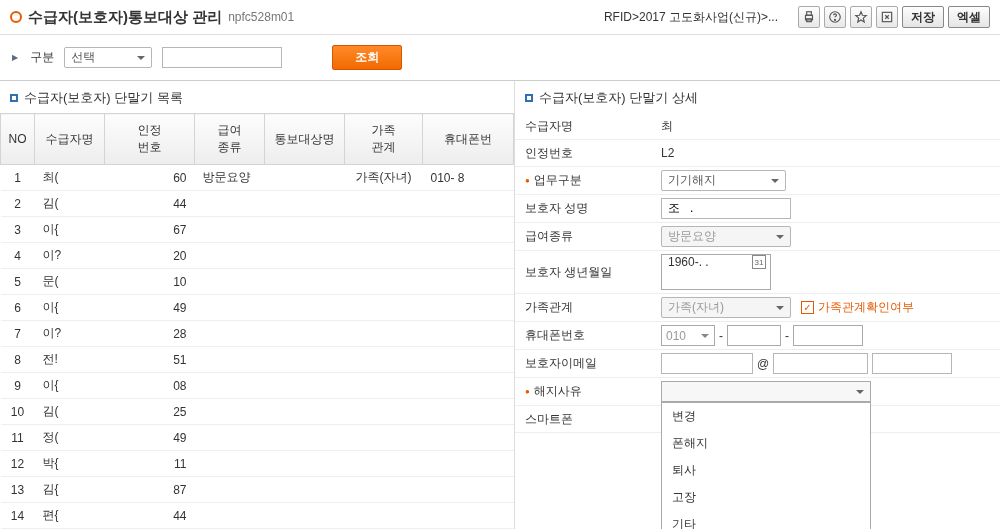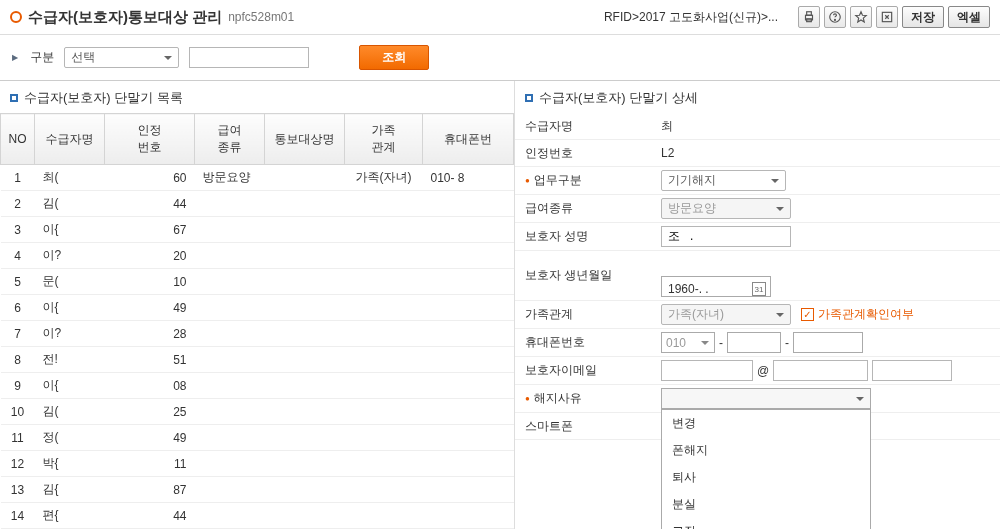--- a/index.html
+++ b/index.html
@@ -34,21 +34,21 @@
 .tbl { width: 100%; border-collapse: collapse; table-layout: fixed; }
 .tbl th { background: linear-gradient(#fdfdfd,#ededed); border: 1px solid #d4d4d4; font-size: 12px; font-weight: normal; color: #333; padding: 8px 4px; text-align: center; }
 .tbl td { border-bottom: 1px solid #eee; font-size: 12px; padding: 4px; text-align: center; height: 23px; white-space: nowrap; overflow: hidden; }
 .tbl td.left { text-align: left; padding-left: 8px; }
 .tbl td.right { text-align: right; padding-right: 8px; }
 
 .detail-row { display: flex; align-items: center; border-bottom: 1px solid #eee; min-height: 27px; }
 .detail-label { width: 140px; padding: 4px 10px; font-size: 12px; text-align: left; display: flex; align-items: center; gap: 4px; }
 .detail-label .req { color: #e85a00; font-size: 8px; }
 .detail-value { flex: 1; padding: 3px 6px; font-size: 12px; display: flex; align-items: center; gap: 4px; }
-.date-input { border: 1px solid #aaa; height: 21px; padding: 0 6px; font-size: 12px; width: 110px; display: inline-flex; align-items: flex-end; position: relative; margin-top: 22px; }
+.date-input { border: 1px solid #aaa; height: 36px; padding: 0 6px; font-size: 12px; width: 110px; display: inline-flex; align-items: flex-start; position: relative; }
 .date-input .cal { position: absolute; right: 4px; width: 14px; height: 14px; border: 1px solid #888; font-size: 8px; display: flex; align-items: center; justify-content: center; color: #666; }
 .chk { display: inline-flex; align-items: center; gap: 4px; margin-left: 6px; color: #e85a00; }
 .chk .box { width: 13px; height: 13px; border: 1px solid #e85a00; display: inline-flex; align-items: center; justify-content: center; color: #e85a00; font-size: 10px; }
 
 .mini-input { border: 1px solid #aaa; height: 21px; width: 54px; padding: 0 4px; }
 .mini-select { border: 1px solid #aaa; height: 21px; width: 54px; padding: 0 8px 0 4px; position: relative; display: inline-flex; align-items: center; color: #999; }
 .mini-select::after { content: ""; position: absolute; right: 5px; top: 50%; margin-top: -2px; border: 4px solid transparent; border-top-color: #888; }
 
 .dropdown-open { position: relative; width: 210px; }
 .dropdown-open .sel-head { border: 1px solid #aaa; height: 21px; background: #f7f7f7; position: relative; }
@@ -93,21 +93,21 @@
         </svg>
       </div>
     <button class="txt-btn">저장</button>
     <button class="txt-btn">엑셀</button>
   </div>
 </div>
 
 <div class="filter-bar">
   <span class="bullet">▶</span>
   <span class="filter-label">구분</span>
-  <div class="select" style="width:115px">
+  <div class="select" style="width:88px">
       <span>선택</span>
     </div>
   <input class="text-input" style="width: 120px;">
   <div style="width:30px"></div>
   <button class="btn-search">조회</button>
 </div>
 
 <div class="main">
 
   <div class="panel-left">
@@ -304,34 +304,34 @@
           <span>업무구분</span>
         </div>
       <div class="detail-value">
           <div class="select" style="width:125px">
             <span>기기해지</span>
           </div>
         </div>
     </div>
     <div class="detail-row">
       <div class="detail-label">
+          <span>보호자 성명</span>
+        </div>
+      <div class="detail-value">
+          <input class="text-input" style="width: 130px;" value="조   .">
+        </div>
+    </div>
+    <div class="detail-row">
+      <div class="detail-label">
           <span>급여종류</span>
         </div>
       <div class="detail-value">
           <div class="select readonly" style="width:130px">
             <span>방문요양</span>
           </div>
-        </div>
-    </div>
-    <div class="detail-row">
-      <div class="detail-label">
-          <span>보호자 성명</span>
-        </div>
-      <div class="detail-value">
-          <input class="text-input" style="width: 130px;" value="조   .">
         </div>
     </div>
     <div class="detail-row">
       <div class="detail-label">
           <span>보호자 생년월일</span>
         </div>
       <div class="detail-value">
         <div class="date-input">
           <span>1960-.    .</span>
           <span class="cal">31</span>
@@ -382,21 +382,20 @@
           <span class="req">●</span>
           <span>해지사유</span>
         </div>
       <div class="detail-value">
         <div class="dropdown-open">
           <div class="sel-head"></div>
           <div class="options" id="cancel-options">
               <div class="opt">변경</div>
               <div class="opt">폰해지</div>
               <div class="opt">퇴사</div>
-              <div class="opt">분실</div>
               <div class="opt">고장</div>
               <div class="opt">기타</div>
             </div>
         </div>
       </div>
     </div>
     <div class="detail-row">
       <div class="detail-label">
           <span>스마트폰</span>
         </div>

